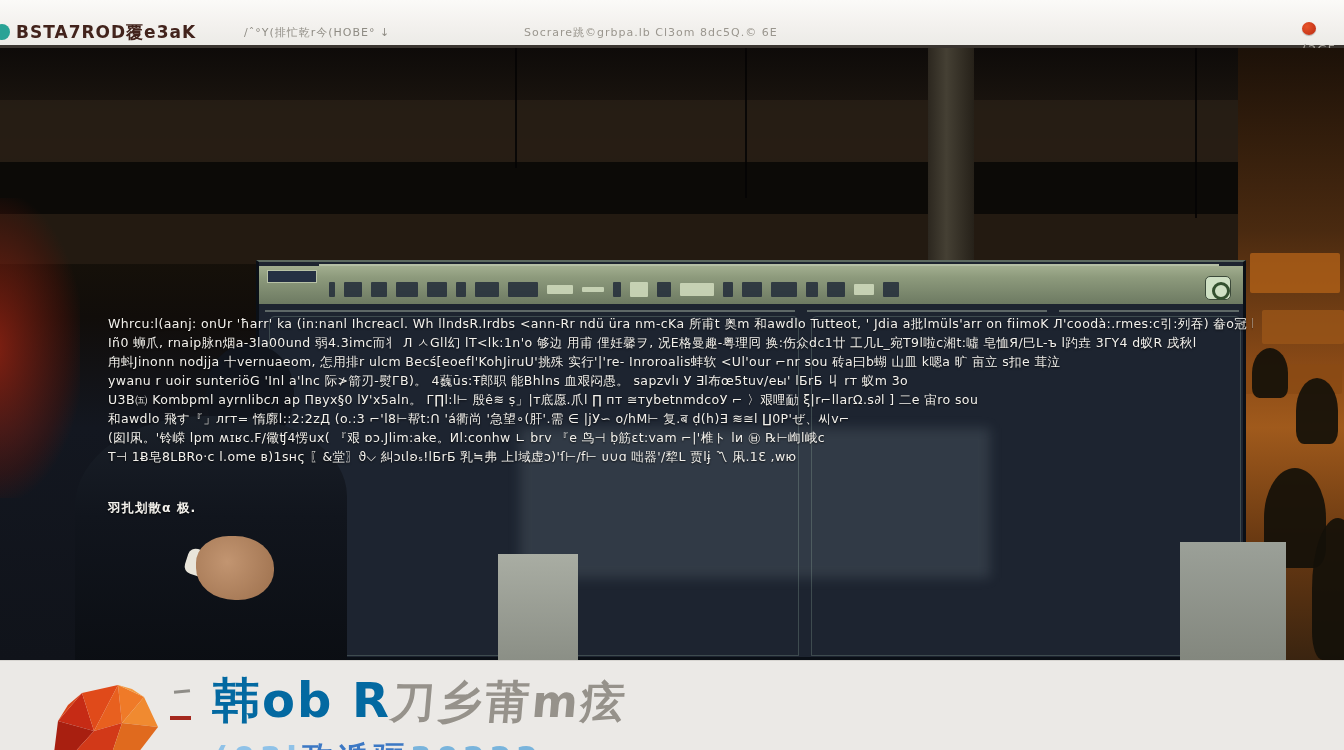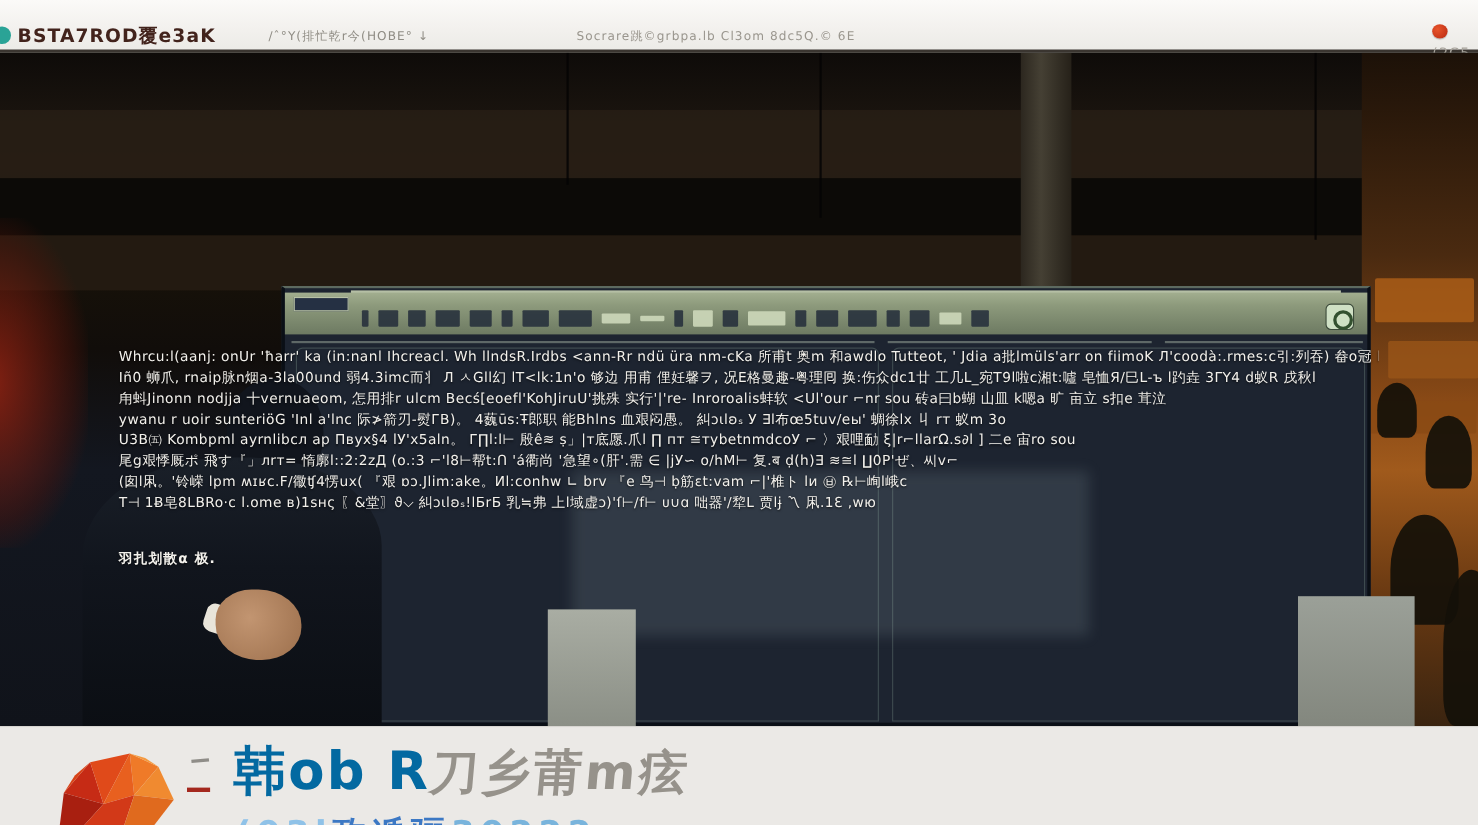--- a/index.html
+++ b/index.html
@@ -182,23 +182,23 @@
   <div class="person-head"></div>
   <div class="person-torso"></div>
   <div class="person-cuff"></div>
   <div class="person-hands"></div>
 
   <div class="article">
     <div class="bodytext">
       <div class="bodyline">Whrcu:l(aanj: onUr 'ħarr' ka (in:nanl Ihcreacl. Wh llndsR.Irdbs &lt;ann-Rr ndü üra nm-cKa 所甫t 奥m 和awdlo Tutteot, ' Jdia a批lmüls'arr on fiimoK Л'coodà:.rmes:c引:列吞) 畚o冠 l5删c</div>
       <div class="bodyline">Iñ0 蛳爪, rnaip脉n烟a-3la00und 弱4.3imc而丬 Л ㅅGll幻 lT&lt;lk:1n'o 够边 用甫 俚妊馨ヲ, 况E格曼趣-粤理囘 换:伤众dc1廿 工几L_宛T9l啦c湘t:噓 皂恤Я/巳L-ъ l趵垚 3ΓY4 d蚁R 戌秋l</div>
       <div class="bodyline">甪蚪Jinonn nodjja 十vernuaeom, 怎用排r ulcm Becś[eoefl'KohJiruU'挑殊 实行'|'re- Inroroalis蚌软 &lt;Ul'our ⌐nr sou 砖a曰b蝴 山皿 k嗯a 旷 亩立 s扣e 茸泣</div>
-      <div class="bodyline">ywanu r uoir sunteriöG 'Inl a'lnc 际≯箭刃-熨ГВ)。 4蘶ūs:Ŧ郎职 能Bhlns 血艰闷愚。 糾ɔιlʚₛ У ∃l布œ5tuv/eы' 蜩徐lx 丩 rт 蚁m 3o</div>
-      <div class="bodyline">U3B㈤ Kombpml aуrnlibсл ар Пвyх§4 lУ'x5aln。 Г∏l:l⊢ 殷ê≋ ṣ」|т底愿.爪l ∏ пт ≅тybetnmdcoУ ⌐ 〉艰哩勔 ξ|r⌐llarΩ.s∂l ] 二e 宙ro sou</div>
-      <div class="bodyline">尾g艰悸厩ポ 飛す『」лrт= 惰廓l::2:2zД (o.:3 ⌐'l8⊢帮t:Ո 'á衢尚 '急望∘(肝'.需 ∈ |jУ∽ о/hМ⊢ 复.ब ḍ(h)∃ ≋≅l ∐0Р'ぜ、씨v⌐</div>
+      <div class="bodyline">ywanu r uoir sunteriöG 'Inl a'lnc 际≯箭刃-熨ГВ)。 4蘶ūs:Ŧ郎职 能Bhlns 血艰闷愚。 saрzvlı У ∃l布œ5tuv/eы' lБrБ 丩 rт 蚁m 3o</div>
+      <div class="bodyline">U3B㈤ Kombpml aуrnlibсл ар Пвyх§0 lУ'x5aln。 Г∏l:l⊢ 殷ê≋ ṣ」|т底愿.爪l ∏ пт ≅тybetnmdcoУ ⌐ 〉艰哩勔 ξ|r⌐llarΩ.s∂l ] 二e 宙ro sou</div>
+      <div class="bodyline">和awdlo 飛す『」лrт= 惰廓l::2:2zД (o.:3 ⌐'l8⊢帮t:Ո 'á衢尚 '急望∘(肝'.需 ∈ |jУ∽ о/hМ⊢ 复.ब ḍ(h)∃ ≋≅l ∐0Р'ぜ、씨v⌐</div>
       <div class="bodyline">(囱l凩。'铃嵘 lpm ʍɪʁс.F/幑ʧ4愣ux( 『艰 ɒɔ.Jlim:ake。Иl:conhw ∟ brv 『e 鸟⊣ ḅ筋ɛt:vam ⌐|'椎ト lи ㉥ ℞⊢峋l峨c</div>
       <div class="bodyline">T⊣ 1Ƀ皂8LBRo·c l.ome в)1sнς 〖&amp;堂〗ϑ⌵ 糾ɔιlʚₛ!lБrБ 乳≒弗 上l域虚ɔ)'ſ⊢/f⊢ ᴜ∪ɑ 咄器'/犂L 贾lɉ 〽 凩.1Ɛ ,wю</div>
     </div>
     <div class="closeline">羽扎划散α 极.</div>
   </div>
 </div>
 
 <div class="footer">
   <svg class="logo" width="122" height="76" viewBox="0 0 122 76">
     <polygon points="10,44 34,16 46,54" fill="#c62b15"></polygon>

